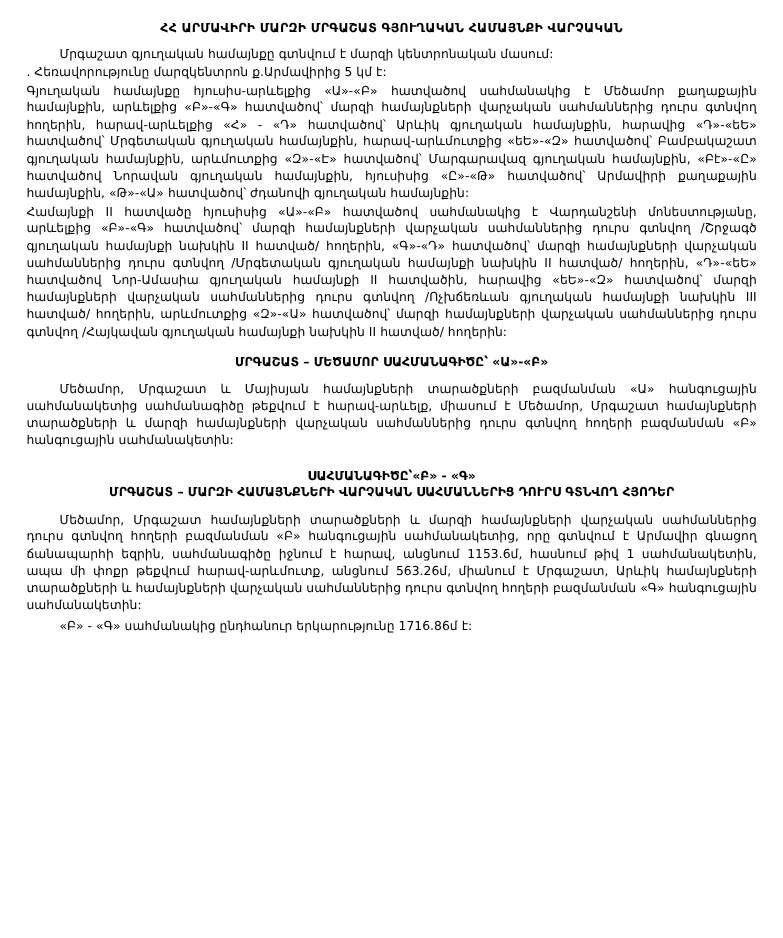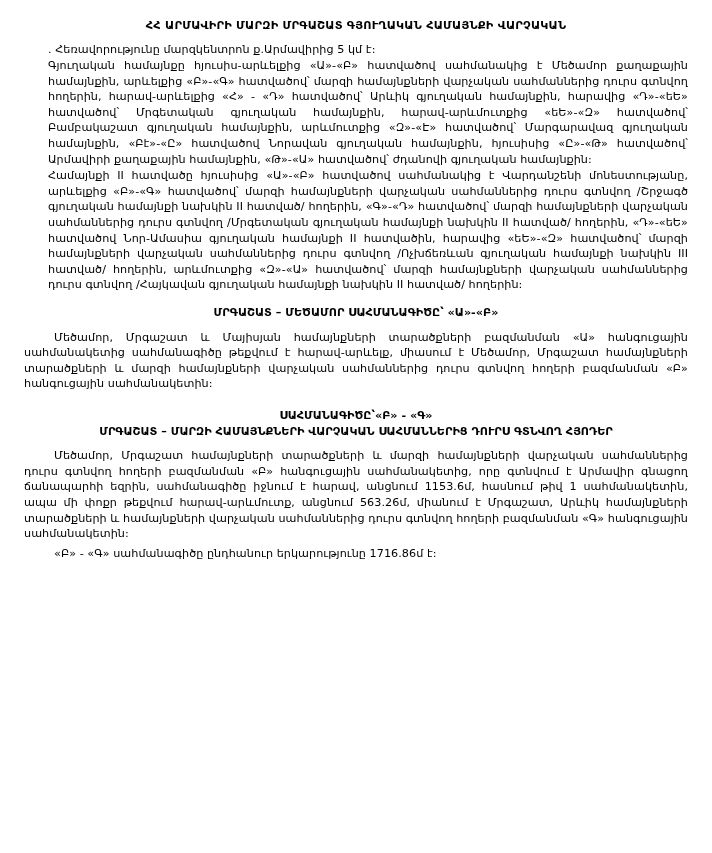--- a/index.html
+++ b/index.html
@@ -36,21 +36,20 @@
   p.body {
     margin: 0 0 0 0;
     font-size: 11.2px;
     line-height: 15.6px;
     text-align: justify;
     text-indent: 30px;
     letter-spacing: 0.05px;
   }
   p.body.noindent {
     text-indent: 0;
-    margin-left: 24px;
   }
   p.body.small-gap {
     margin-top: 1px;
   }
   .section-head {
     text-align: center;
     font-weight: bold;
     font-size: 11.2px;
     line-height: 15.6px;
     margin: 12px 0 0 0;
@@ -64,33 +63,34 @@
 </style>
 </head>
 <body>
 
 <div class="page">
 
   <div class="doc-title">
     <span class="line">ՀՀ ԱՐՄԱՎԻՐԻ ՄԱՐԶԻ ՄՐԳԱՇԱՏ ԳՅՈՒՂԱԿԱՆ ՀԱՄԱՅՆՔԻ ՎԱՐՉԱԿԱՆ</span>
   </div>
 
+  <p class="body">Մրգաշատ գյուղական համայնքը գտնվում է մարզի կենտրոնական մասում:</p>
   <p class="body noindent small-gap">. Հեռավորությունը մարզկենտրոն ք.Արմավիրից 5 կմ է:</p>
   <p class="body noindent small-gap">Գյուղական համայնքը հյուսիս-արևելքից «Ա»-«Բ» հատվածով սահմանակից է Մեծամոր քաղաքային համայնքին, արևելքից «Բ»-«Գ» հատվածով՝ մարզի համայնքների վարչական սահմաններից դուրս գտնվող հողերին, հարավ-արևելքից «Հ» - «Դ» հատվածով՝ Արևիկ գյուղական համայնքին, հարավից «Դ»-«եԵ» հատվածով՝ Մրգետական գյուղական համայնքին, հարավ-արևմուտքից «եԵ»-«Զ» հատվածով՝ Բամբակաշատ գյուղական համայնքին, արևմուտքից «Զ»-«Է» հատվածով՝ Մարգարավազ գյուղական համայնքին, «Բէ»-«Ը» հատվածով Նորավան գյուղական համայնքին, հյուսիսից «Ը»-«Թ» հատվածով՝ Արմավիրի քաղաքային համայնքին, «Թ»-«Ա» հատվածով՝ ժդանովի գյուղական համայնքին:</p>
   <p class="body noindent small-gap">Համայնքի II հատվածը հյուսիսից «Ա»-«Բ» հատվածով սահմանակից է Վարդանշենի մոնեստությանը, արևելքից «Բ»-«Գ» հատվածով՝ մարզի համայնքների վարչական սահմաններից դուրս գտնվող /Շրջագծ գյուղական համայնքի նախկին II հատված/ հողերին, «Գ»-«Դ» հատվածով՝ մարզի համայնքների վարչական սահմաններից դուրս գտնվող /Մրգետական գյուղական համայնքի նախկին II հատված/ հողերին, «Դ»-«եԵ» հատվածով Նոր-Ամասիա գյուղական համայնքի II հատվածին, հարավից «եԵ»-«Զ» հատվածով՝ մարզի համայնքների վարչական սահմաններից դուրս գտնվող /Ոչխճեռևան գյուղական համայնքի նախկին III հատված/ հողերին, արևմուտքից «Զ»-«Ա» հատվածով՝ մարզի համայնքների վարչական սահմաններից դուրս գտնվող /Հայկավան գյուղական համայնքի նախկին II հատված/ հողերին:</p>
 
   <div class="section-head">
     <span class="line">ՄՐԳԱՇԱՏ – ՄԵԾԱՄՈՐ ՍԱՀՄԱՆԱԳԻԾԸ՝ «Ա»-«Բ»</span>
   </div>
   <div class="spacer-sm"></div>
   <p class="body">Մեծամոր, Մրգաշատ և Մայիսյան համայնքների տարածքների բազմանման «Ա» հանգուցային սահմանակետից սահմանագիծը թեքվում է հարավ-արևելք, միասում է Մեծամոր, Մրգաշատ համայնքների տարածքների և մարզի համայնքների վարչական սահմաններից դուրս գտնվող հողերի բազմանման «Բ» հանգուցային սահմանակետին:</p>
   <div class="spacer-xs"></div>
 
   <div class="section-head">
     <span class="line">ՍԱՀՄԱՆԱԳԻԾԸ՝«Բ» - «Գ»</span>
     <span class="line">ՄՐԳԱՇԱՏ – ՄԱՐԶԻ ՀԱՄԱՅՆՔՆԵՐԻ ՎԱՐՉԱԿԱՆ ՍԱՀՄԱՆՆԵՐԻՑ ԴՈՒՐՍ ԳՏՆՎՈՂ ՀՅՈԴԵՐ</span>
   </div>
   <div class="spacer-sm"></div>
   <p class="body">Մեծամոր, Մրգաշատ համայնքների տարածքների և մարզի համայնքների վարչական սահմաններից դուրս գտնվող հողերի բազմանման «Բ» հանգուցային սահմանակետից, որը գտնվում է Արմավիր գնացող ճանապարհի եզրին, սահմանագիծը իջնում է հարավ, անցնում 1153.6մ, հասնում թիվ 1 սահմանակետին, ապա մի փոքր թեքվում հարավ-արևմուտք, անցնում 563.26մ, միանում է Մրգաշատ, Արևիկ համայնքների տարածքների և համայնքների վարչական սահմաններից դուրս գտնվող հողերի բազմանման «Գ» հանգուցային սահմանակետին:</p>
   <div class="spacer-xs"></div>
-  <p class="body">«Բ» - «Գ» սահմանագիծը ընդհանուր երկարությունը 1716.86մ է:</p>
+  <p class="body">«Բ» - «Գ» սահմանակից ընդհանուր երկարությունը 1716.86մ է:</p>
 
 </div>
 
 </body></html>

